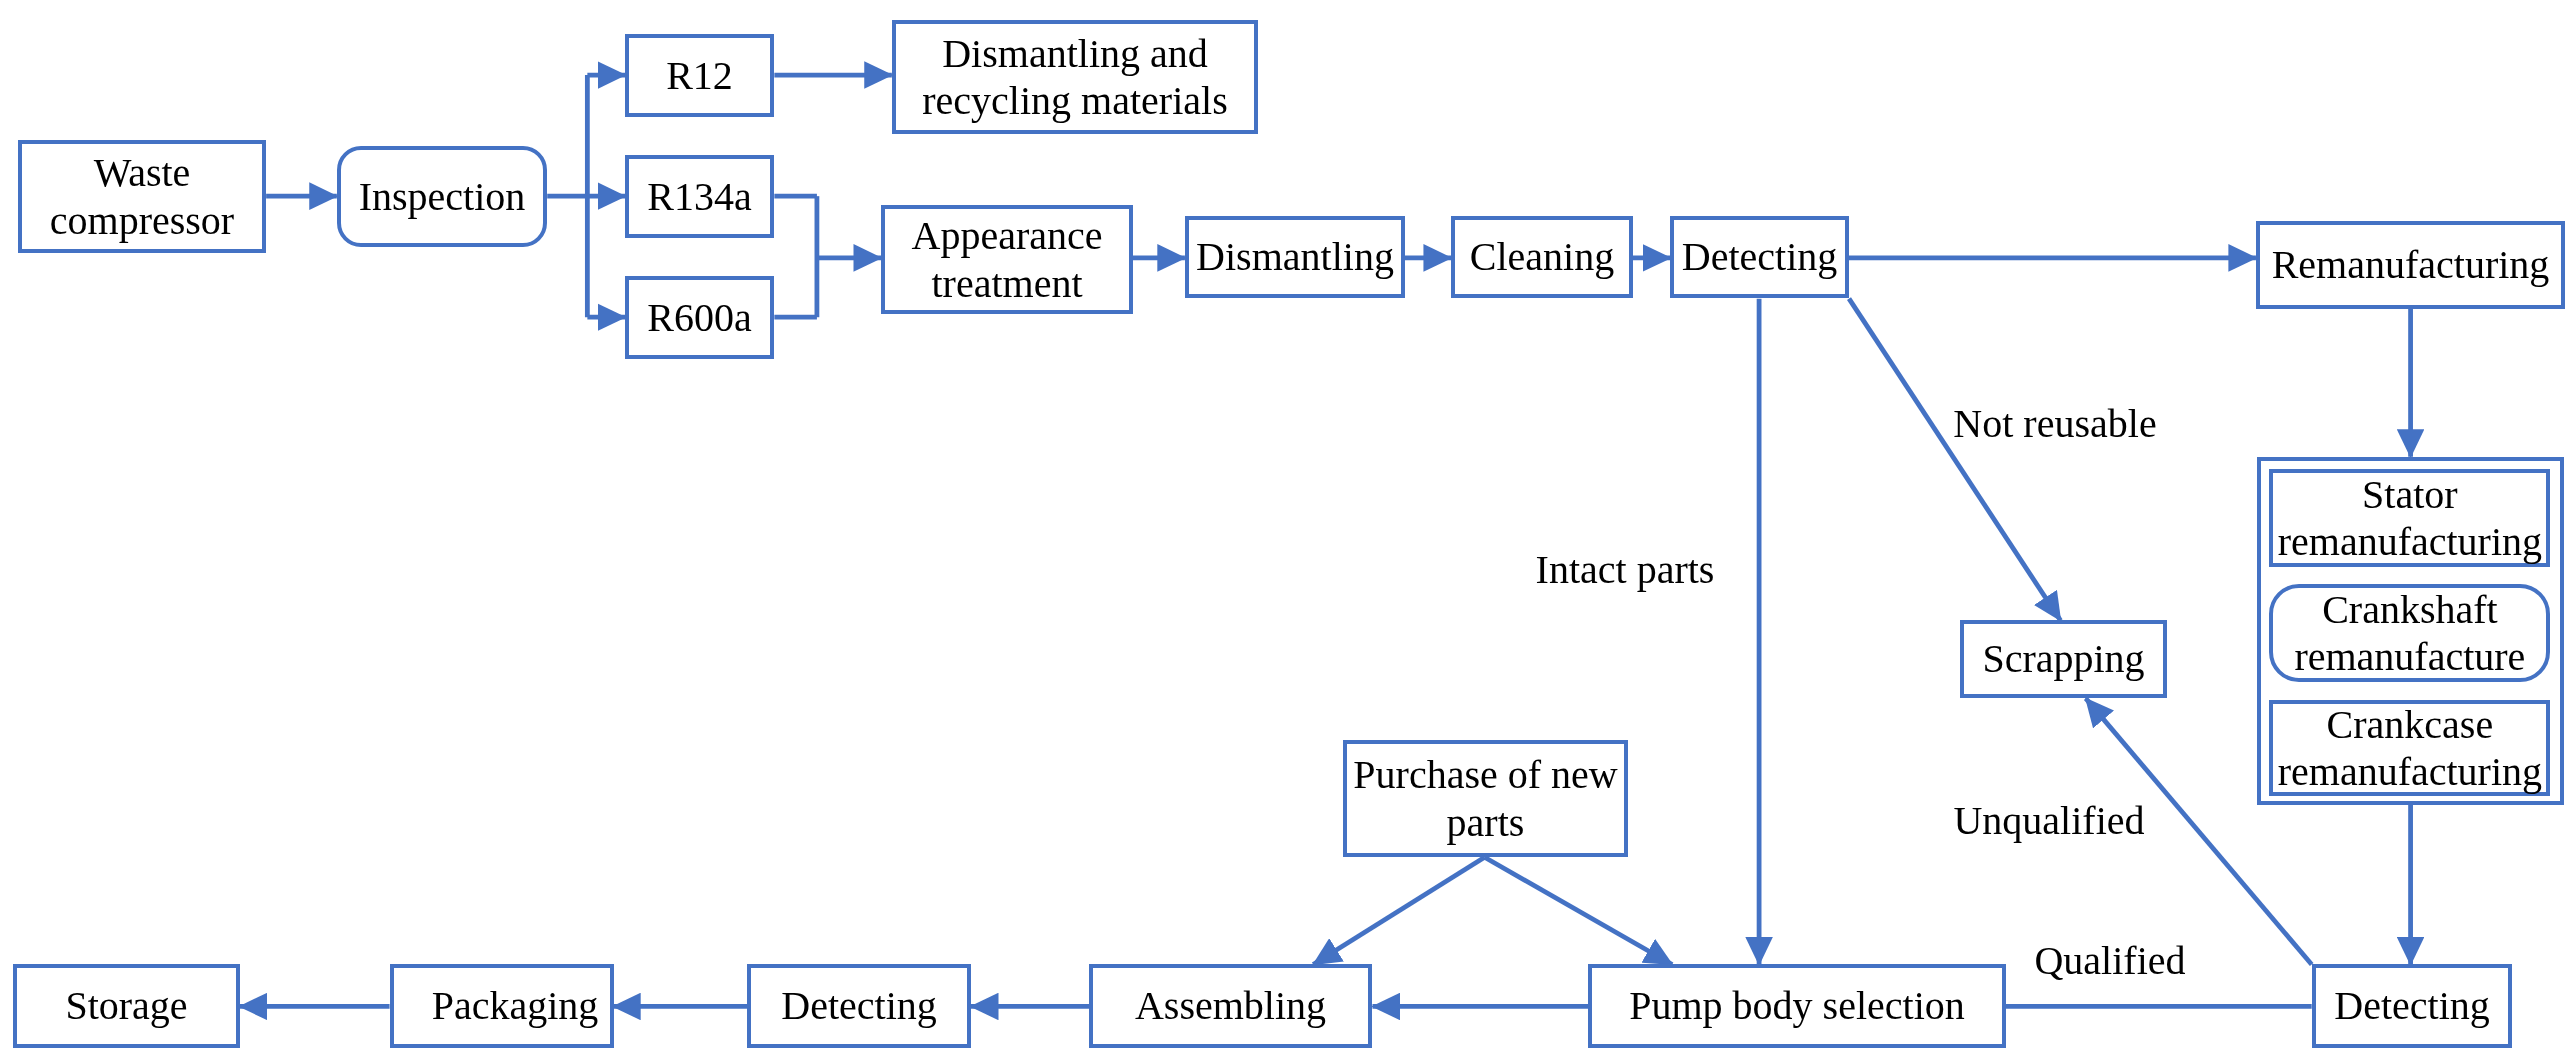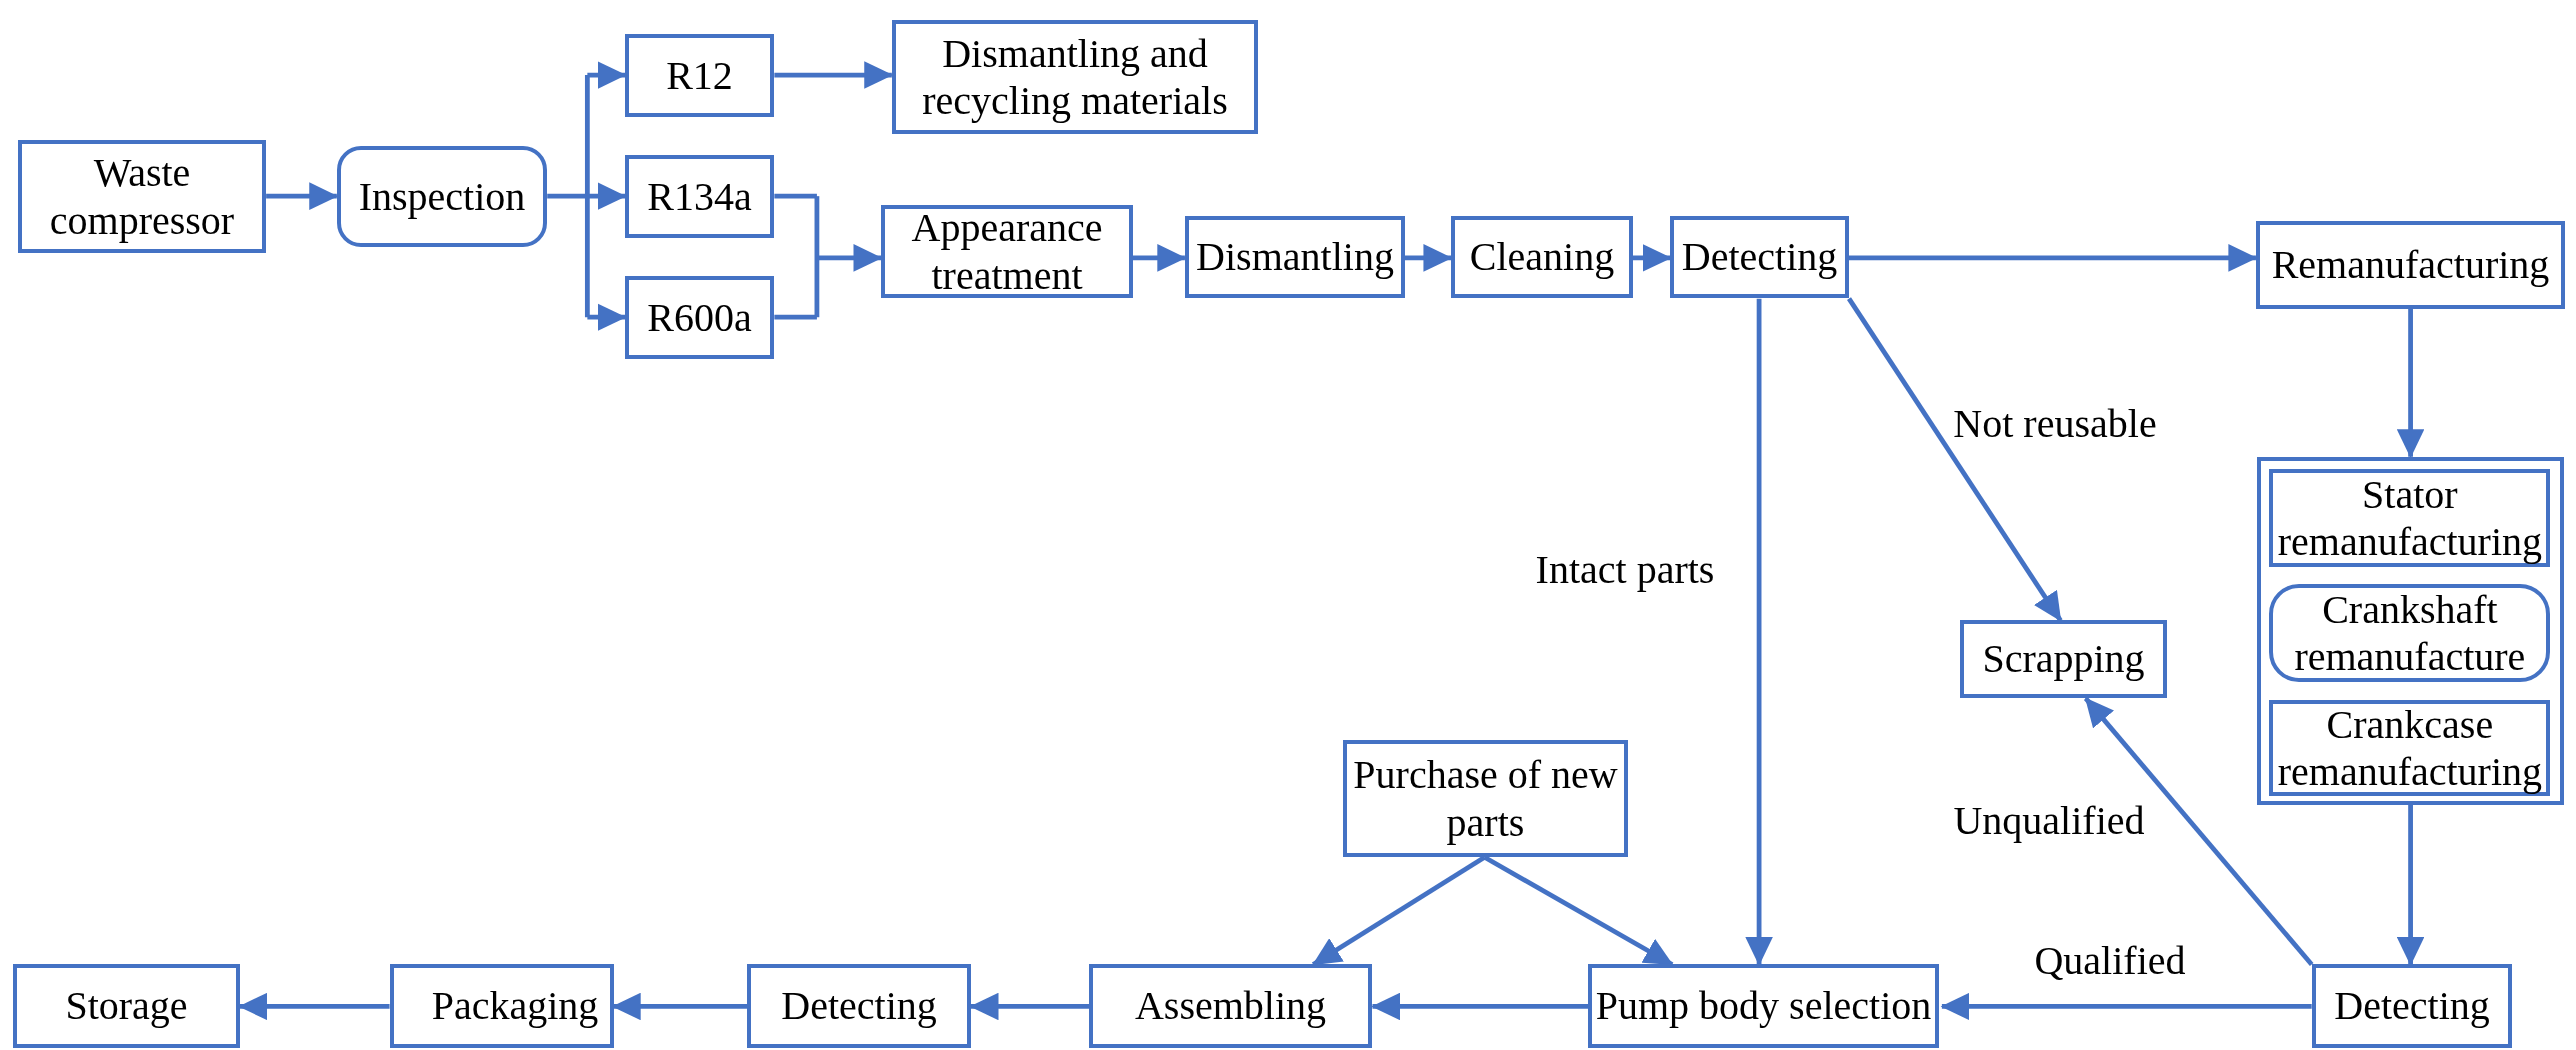--- a/index.html
+++ b/index.html
@@ -104,21 +104,21 @@
 
   <div class="node" style="left:625px; top:34px; width:149px; height:83px;">R12</div>
 
   <div class="node" style="left:625px; top:155px; width:149px; height:83px;">R134a</div>
 
   <div class="node" style="left:625px; top:276px; width:149px; height:83px;">R600a</div>
 
   <div class="node" style="left:892px; top:20px; width:366px; height:114px;">Dismantling and
 recycling materials</div>
 
-  <div class="node" style="left:881px; top:205px; width:252px; height:93px;">Appearance
+  <div class="node" style="left:881px; top:205px; width:252px; height:109px;">Appearance
 treatment</div>
 
   <div class="node" style="left:1185px; top:216px; width:220px; height:82px;">Dismantling</div>
 
   <div class="node" style="left:1451px; top:216px; width:182px; height:82px;">Cleaning</div>
 
   <div class="node" style="left:1670px; top:216px; width:179px; height:82px;">Detecting</div>
 
   <div class="node" style="left:2256px; top:221px; width:309px; height:88px;">Remanufacturing</div>
 
@@ -137,21 +137,21 @@
 parts</div>
 
   <div class="node" style="left:13px; top:964px; width:227px; height:84px;">Storage</div>
 
   <div class="node" style="left:390px; top:964px; width:224px; height:84px;padding-left:26px;">Packaging</div>
 
   <div class="node" style="left:747px; top:964px; width:224px; height:84px;">Detecting</div>
 
   <div class="node" style="left:1089px; top:964px; width:283px; height:84px;">Assembling</div>
 
-  <div class="node" style="left:1588px; top:964px; width:351px; height:84px;">Pump body selection</div>
+  <div class="node" style="left:1588px; top:964px; width:418px; height:84px;">Pump body selection</div>
 
   <div class="node" style="left:2312px; top:964px; width:200px; height:84px;">Detecting</div>
 
   <div class="edge-label" style="left:2055px; top:423px;">Not reusable</div>
 
   <div class="edge-label" style="left:1625px; top:569px;">Intact parts</div>
 
   <div class="edge-label" style="left:2049px; top:820px;">Unqualified</div>
 
   <div class="edge-label" style="left:2110px; top:960px;">Qualified</div>

